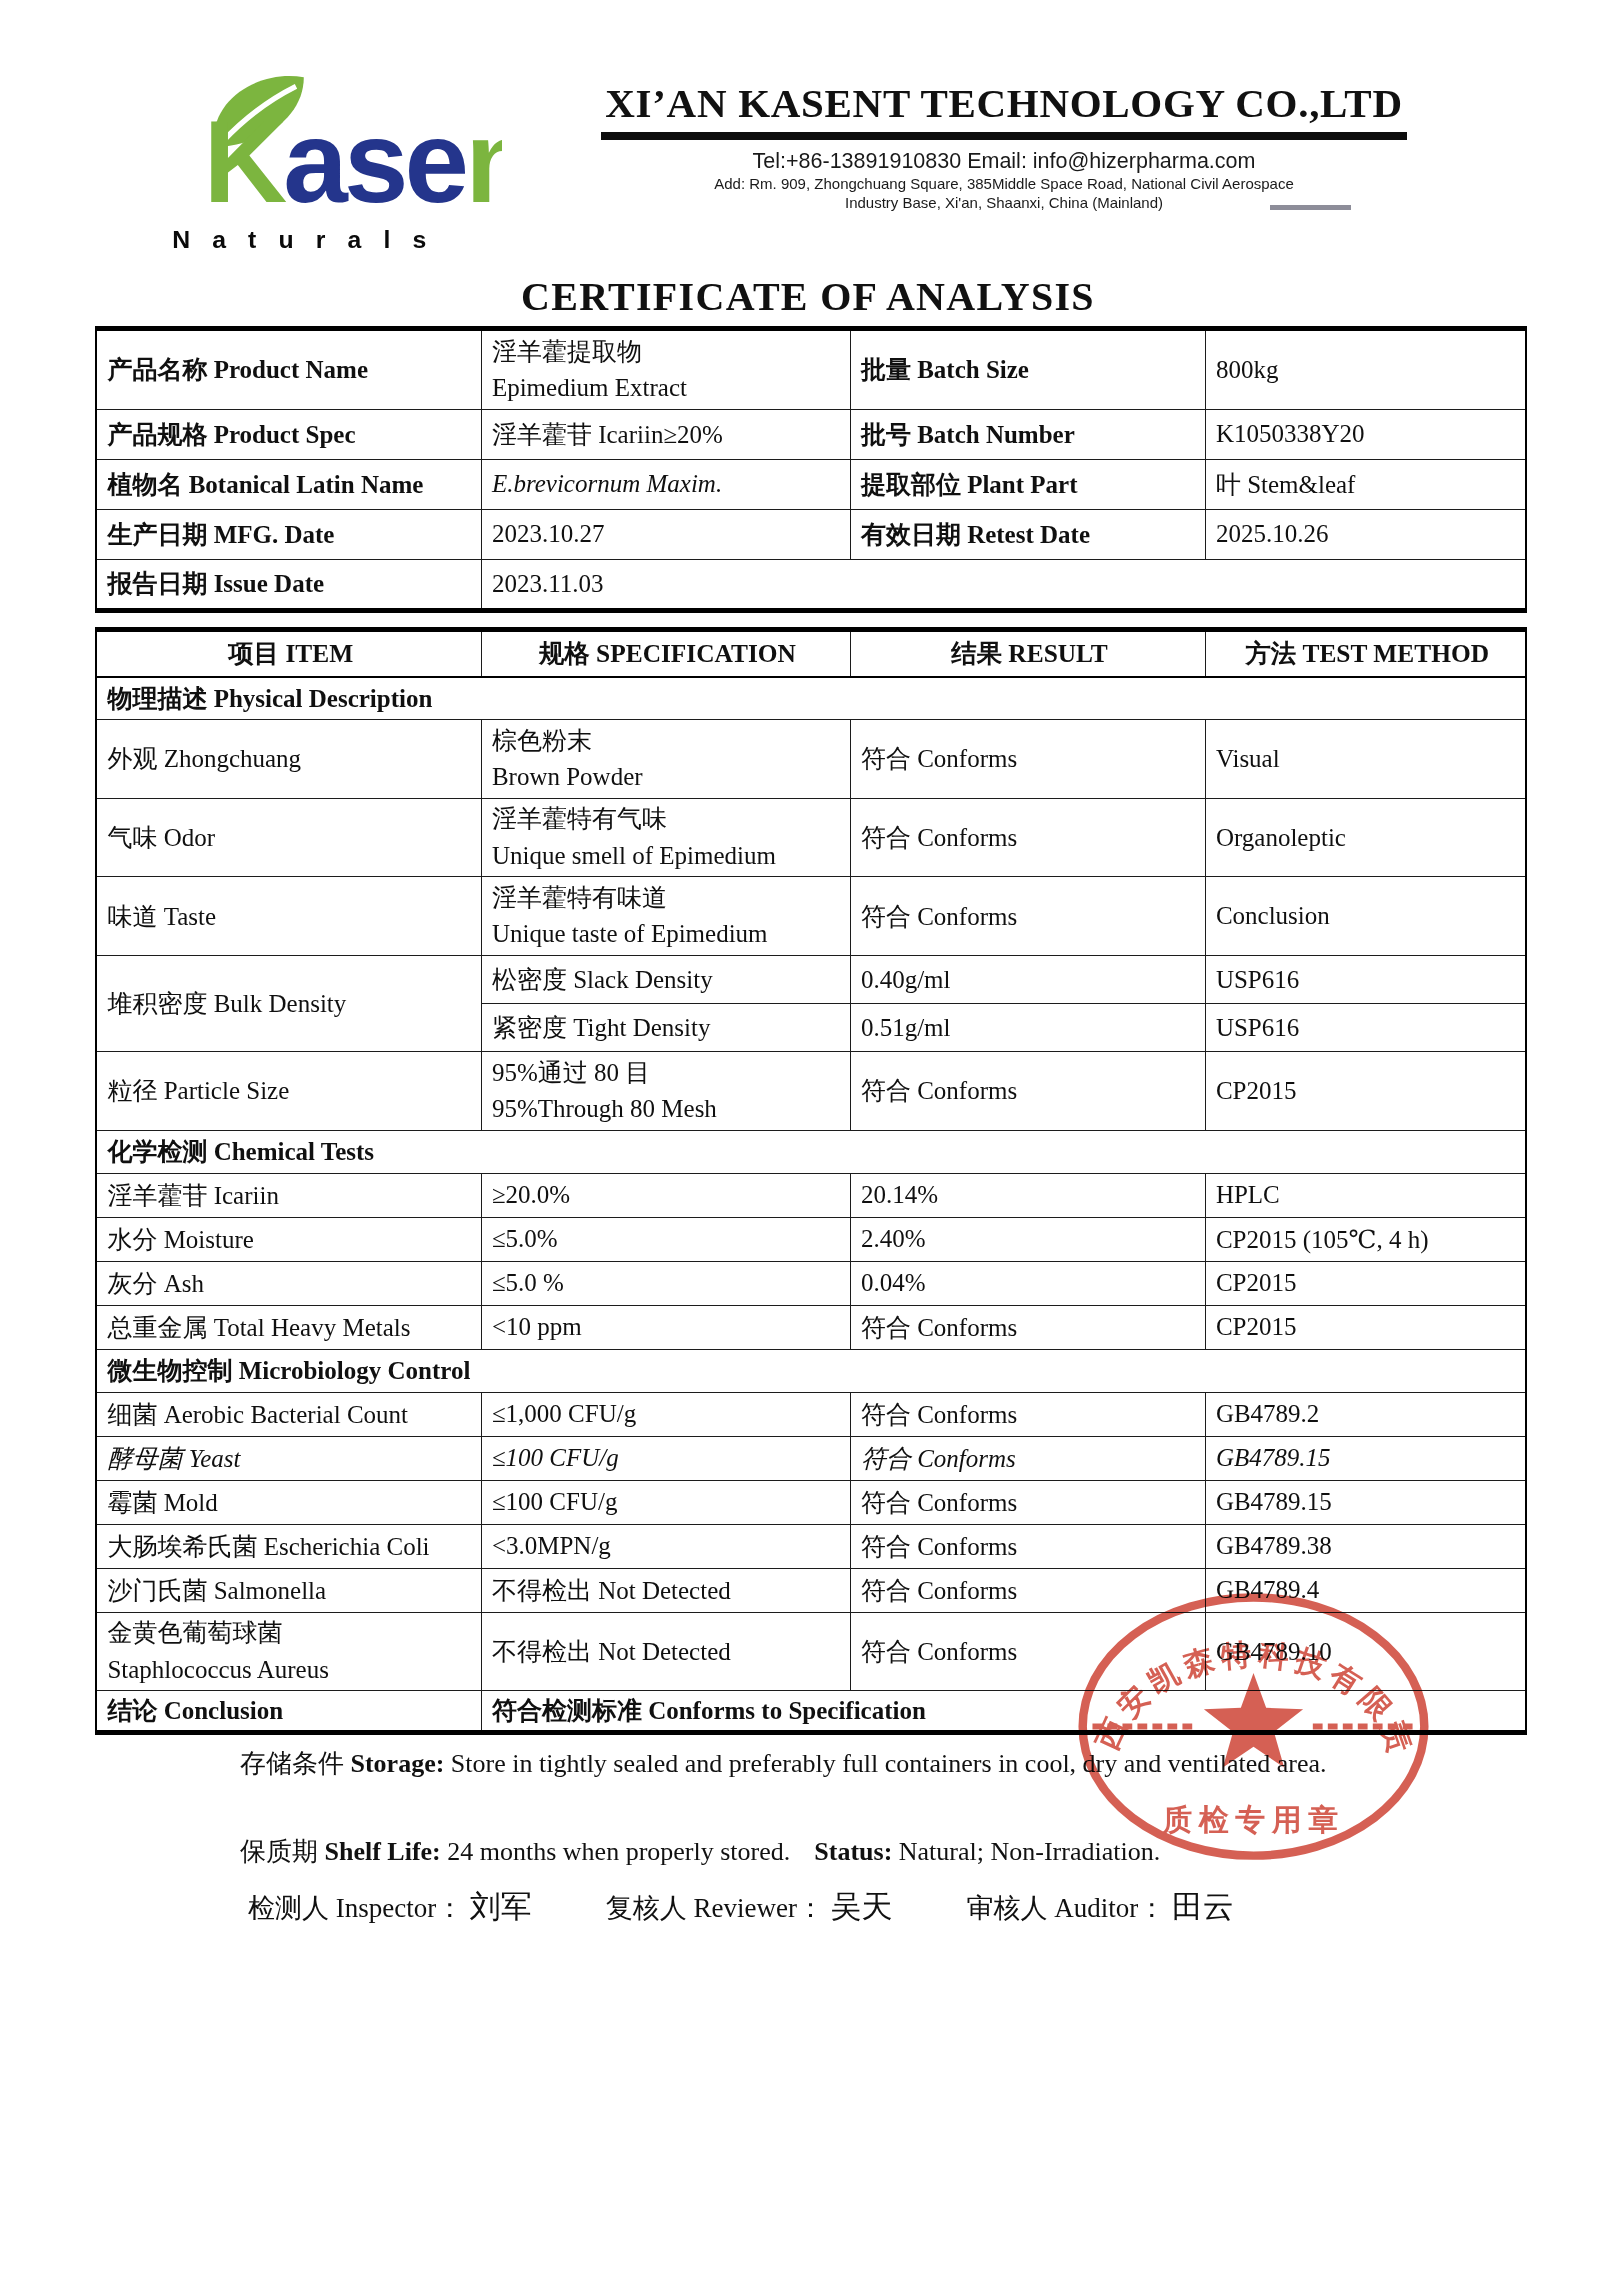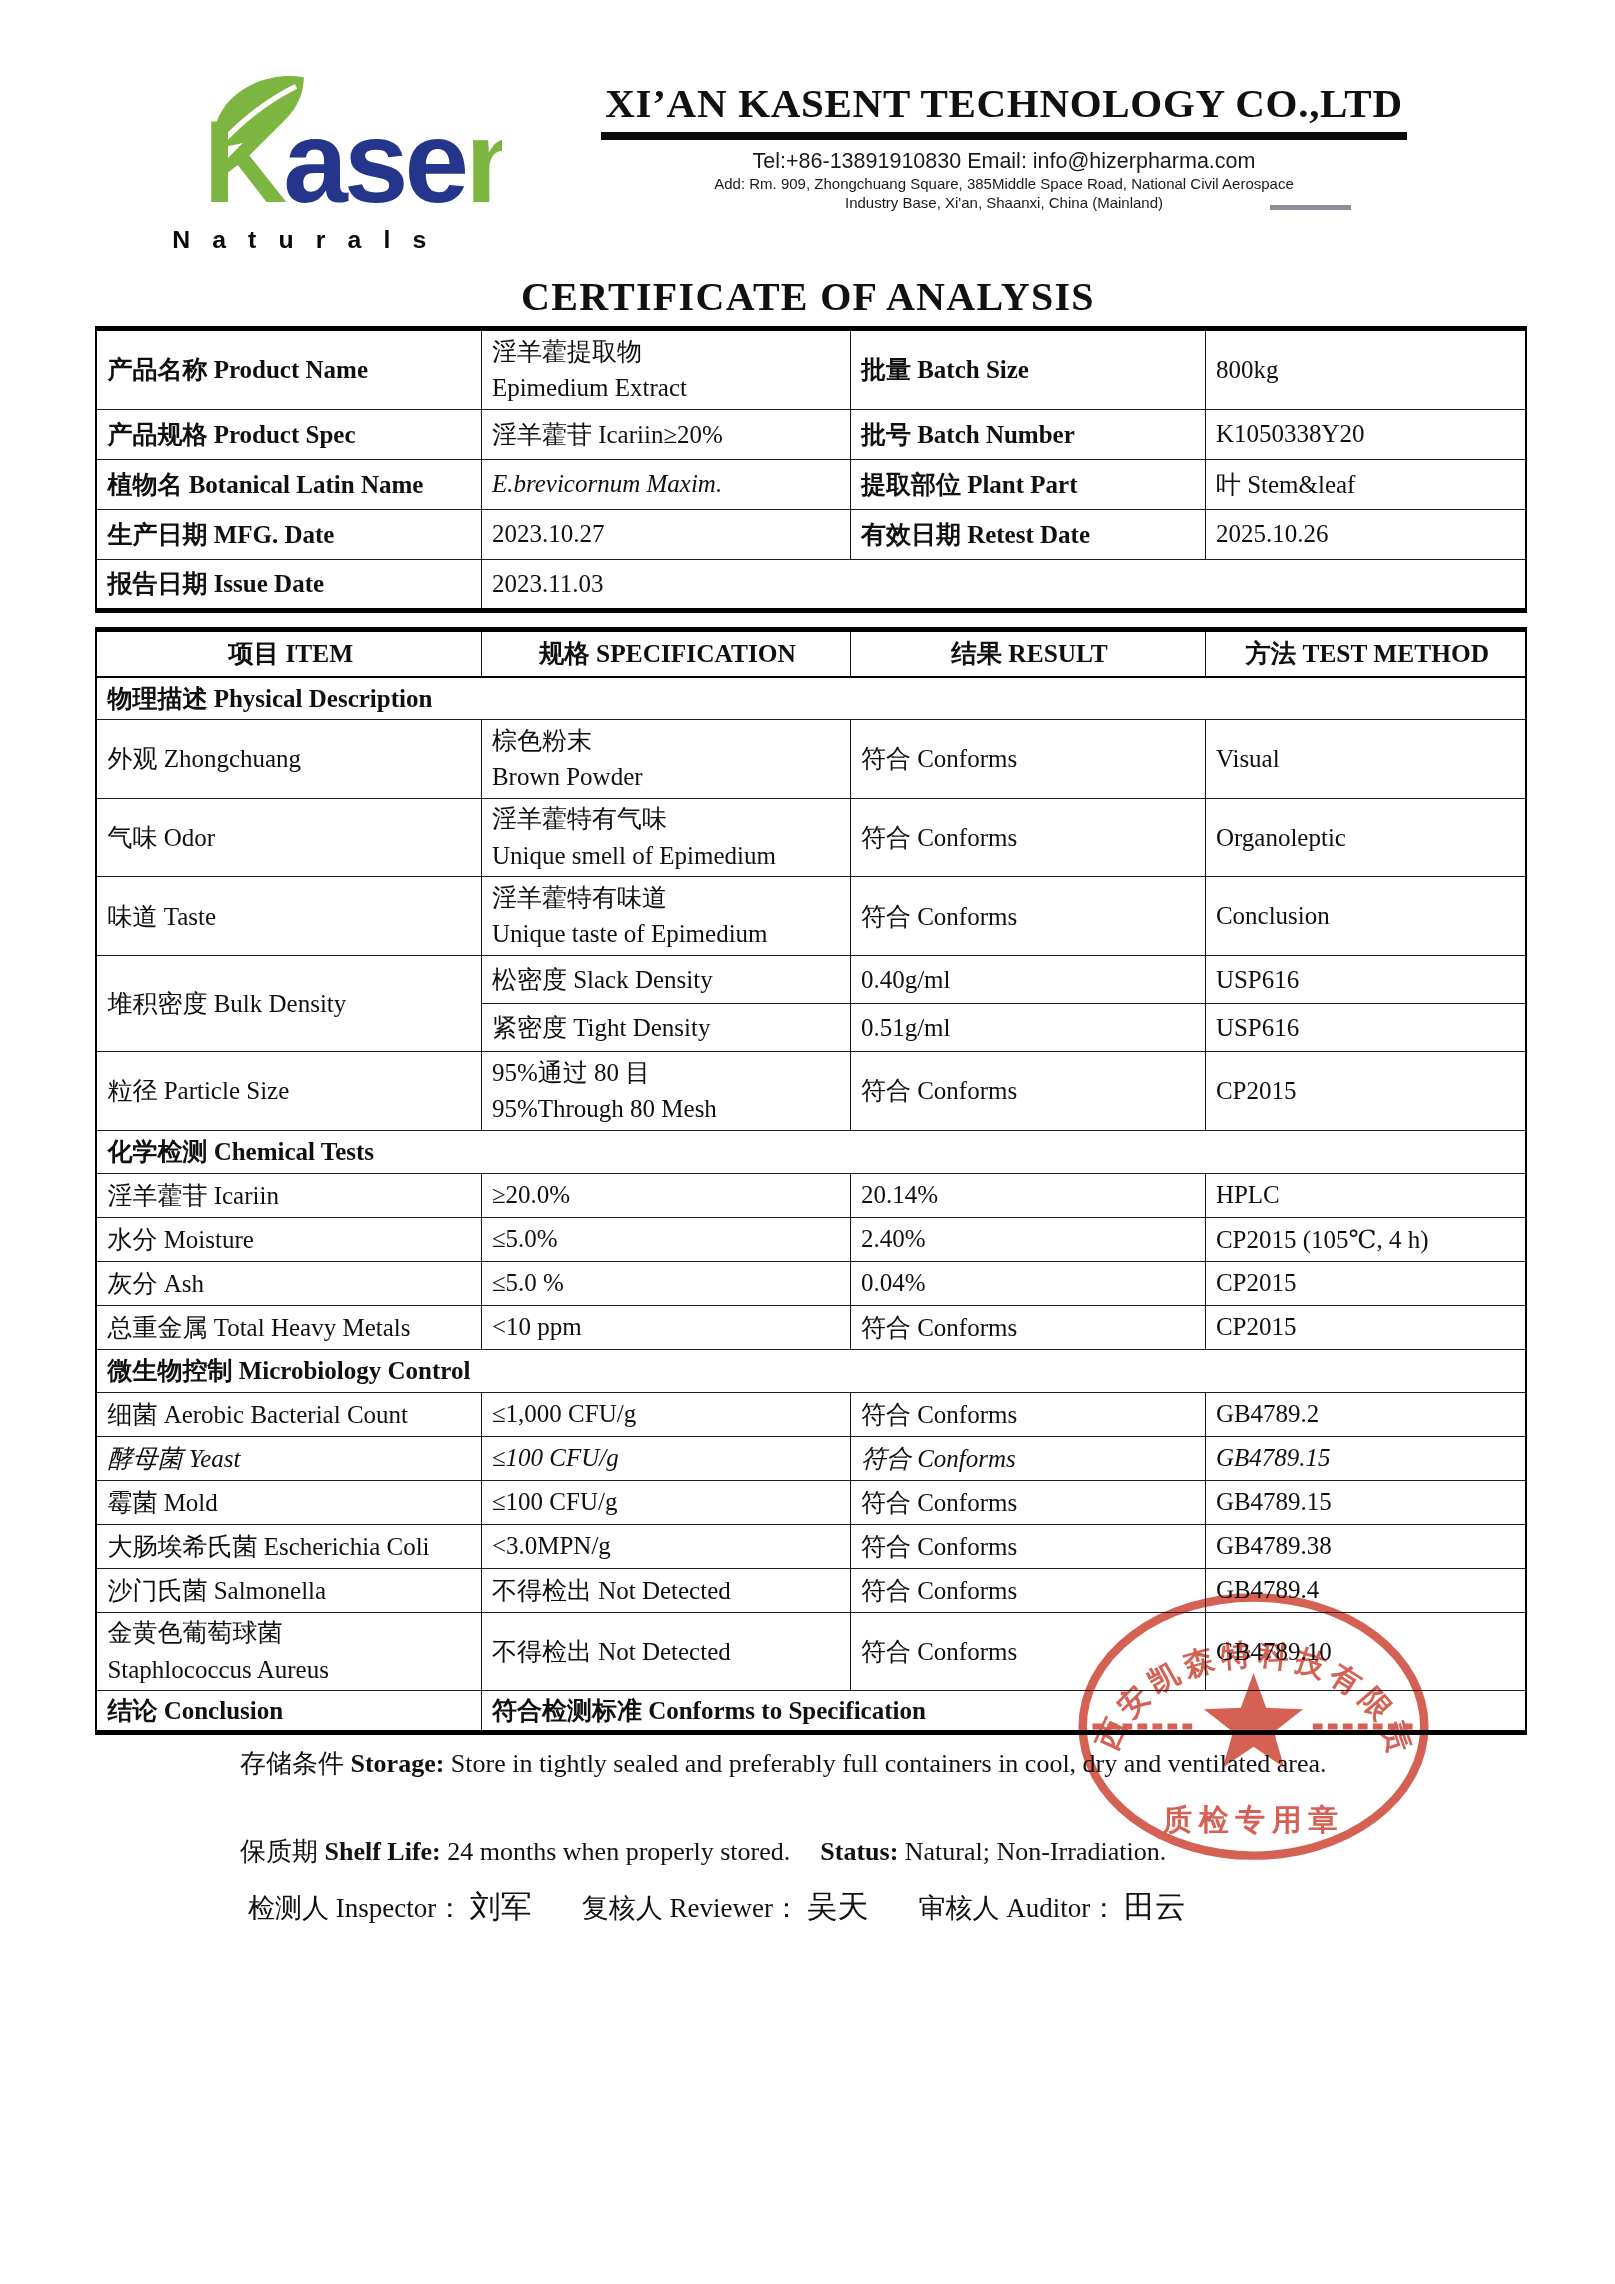--- a/index.html
+++ b/index.html
@@ -48,22 +48,22 @@
   td.hdrcell{font-weight:bold;text-align:center;font-size:25.4px;}
   .spec-table tr.hdr td{border-bottom:2px solid #000;}
   td.sec{font-weight:bold;}
   .l2{display:block;line-height:1.45;}
   .it{font-style:italic;}
   td.bold{font-weight:bold;}
   
   .storage-line{position:absolute;left:240px;top:1721px;width:1186px;font-size:26px;line-height:1.3;}
   .shelf-line{position:absolute;left:240px;top:1808px;width:1186px;font-size:26px;}
   .blbl{font-weight:bold;}
-  .status-gap{margin-left:30px;}
-  .signatures{position:absolute;left:248px;top:1886px;display:flex;gap:50px;font-size:27px;white-space:nowrap;}
+  .status-gap{margin-left:24px;}
+  .signatures{position:absolute;left:248px;top:1886px;display:flex;gap:74px;font-size:27px;white-space:nowrap;}
   .sig-name{font-size:31px;margin-left:6.5px;}
   
   .stamp{position:absolute;left:1069px;top:1583px;mix-blend-mode:multiply;opacity:.88;}
 </style>
 </head>
 <body>
 
 <div class="page">
 
   <svg class="logo-svg" width="339" height="196" viewBox="0 0 520 300">

